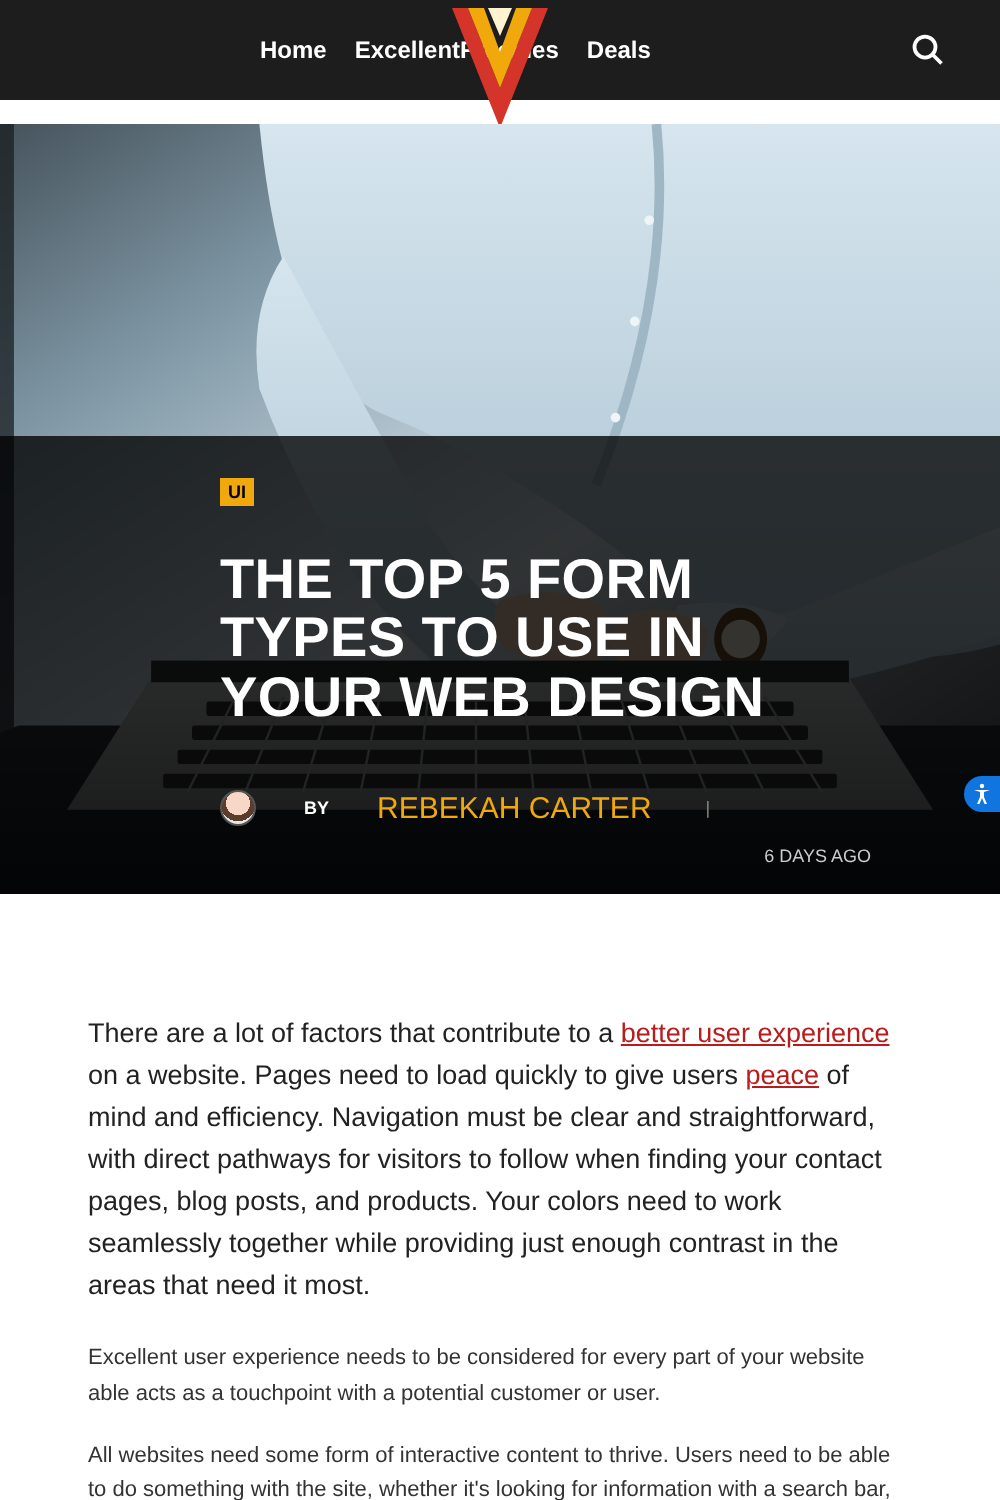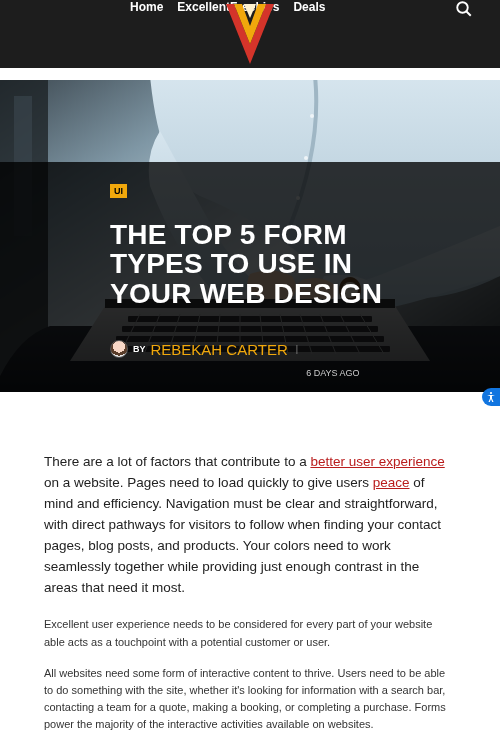--- a/index.html
+++ b/index.html
@@ -4,24 +4,24 @@
 <style>
   * { margin: 0; padding: 0; box-sizing: border-box; }
   body {
     width: 500px;
     font-family: -apple-system, BlinkMacSystemFont, "Segoe UI", Helvetica, Arial, sans-serif;
     background: #fff;
     color: #111;
   }
   
   .header {
-    height: 68px;
+    height: 50px;
     background: #1d1d1d;
     display: flex;
-    align-items: flex-start;
+    align-items: center;
     justify-content: space-between;
     padding: 0 32px 0 0;
     position: relative;
   }
   .nav {
     display: flex;
     align-items: center;
     flex: 1;
   }
   .nav-left, .nav-right { display: flex; gap: 14px; }
@@ -43,21 +43,21 @@
   }
   .search-icon {
     width: 18px; height: 18px;
     color: #fff;
     cursor: pointer;
   }
   .search-icon svg { display:block; }
   
   .hero {
     position: relative;
-    height: 312px;
+    height: 385px;
     margin-top: 12px;
     background: linear-gradient(120deg,#5a6b78 0%, #8ea3b0 18%, #d8e6ef 38%, #eef4f7 55%, #9cb0bd 75%, #2c343a 100%);
     overflow: hidden;
   }
   .hero-bg {
     position: absolute; inset: 0;
   }
   .hero-bg svg { width: 100%; height: 100%; display:block; }
   .overlay {
     position: absolute;
@@ -88,21 +88,21 @@
     font-size: 28px;
     line-height: 1.05;
     letter-spacing: 0.2px;
     margin-bottom: 12px;
     max-width: 330px;
     margin-top: 16px;
   }
   .byline {
     display: flex;
     align-items: center;
-    gap: 5px;
+    gap: 24px;
   }
   .avatar {
     width: 18px; height: 18px;
     border-radius: 50%;
     background: radial-gradient(circle at 50% 35%, #f7d7c6 0 6px, #5a3d2a 6px 9px, #e8e8e8 9px);
     border: 1px solid #555;
   }
   .by-prefix { color: #fff; font-size: 9px; font-weight: 600; }
   .author { color: #f1a80c; font-size: 15px; font-weight: 400; text-decoration: none; cursor: pointer; }
   .sep { color: #888; font-size: 9px; margin: 0 3px; }

